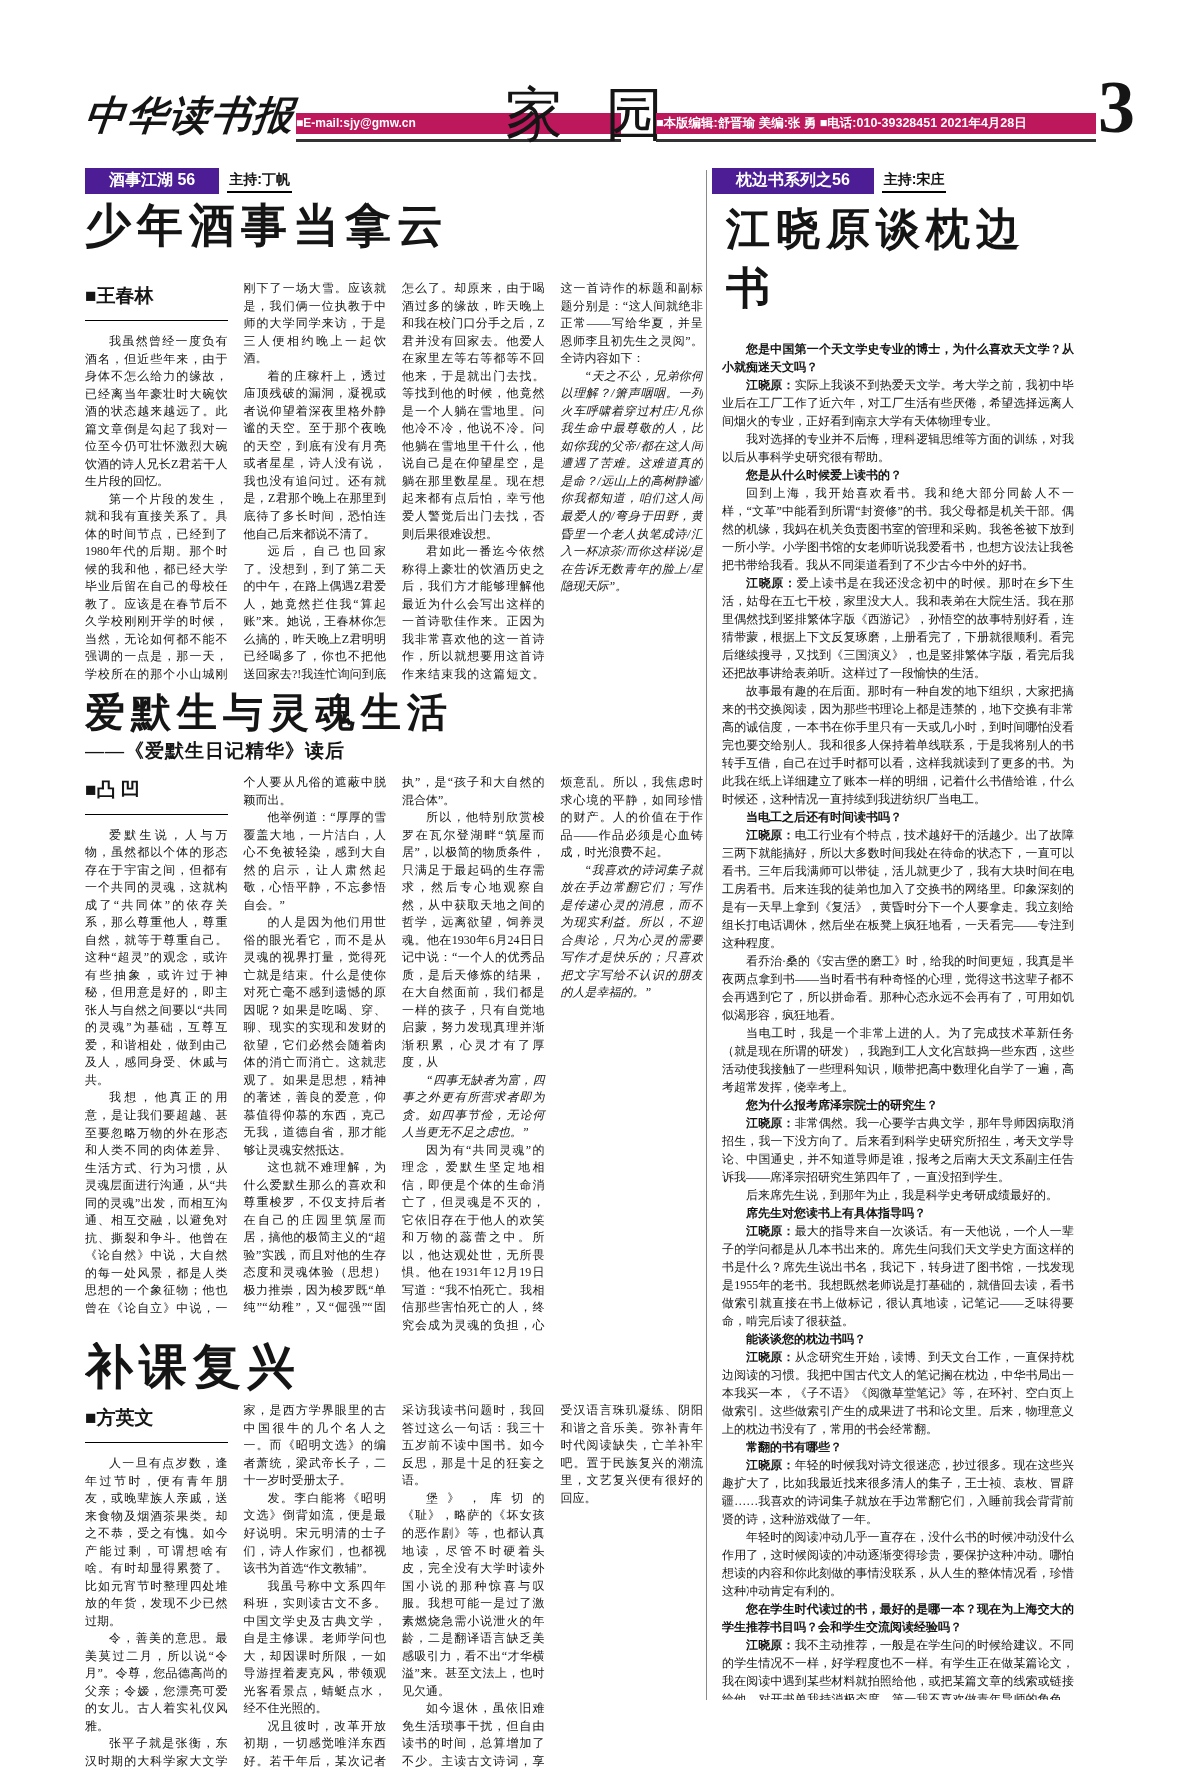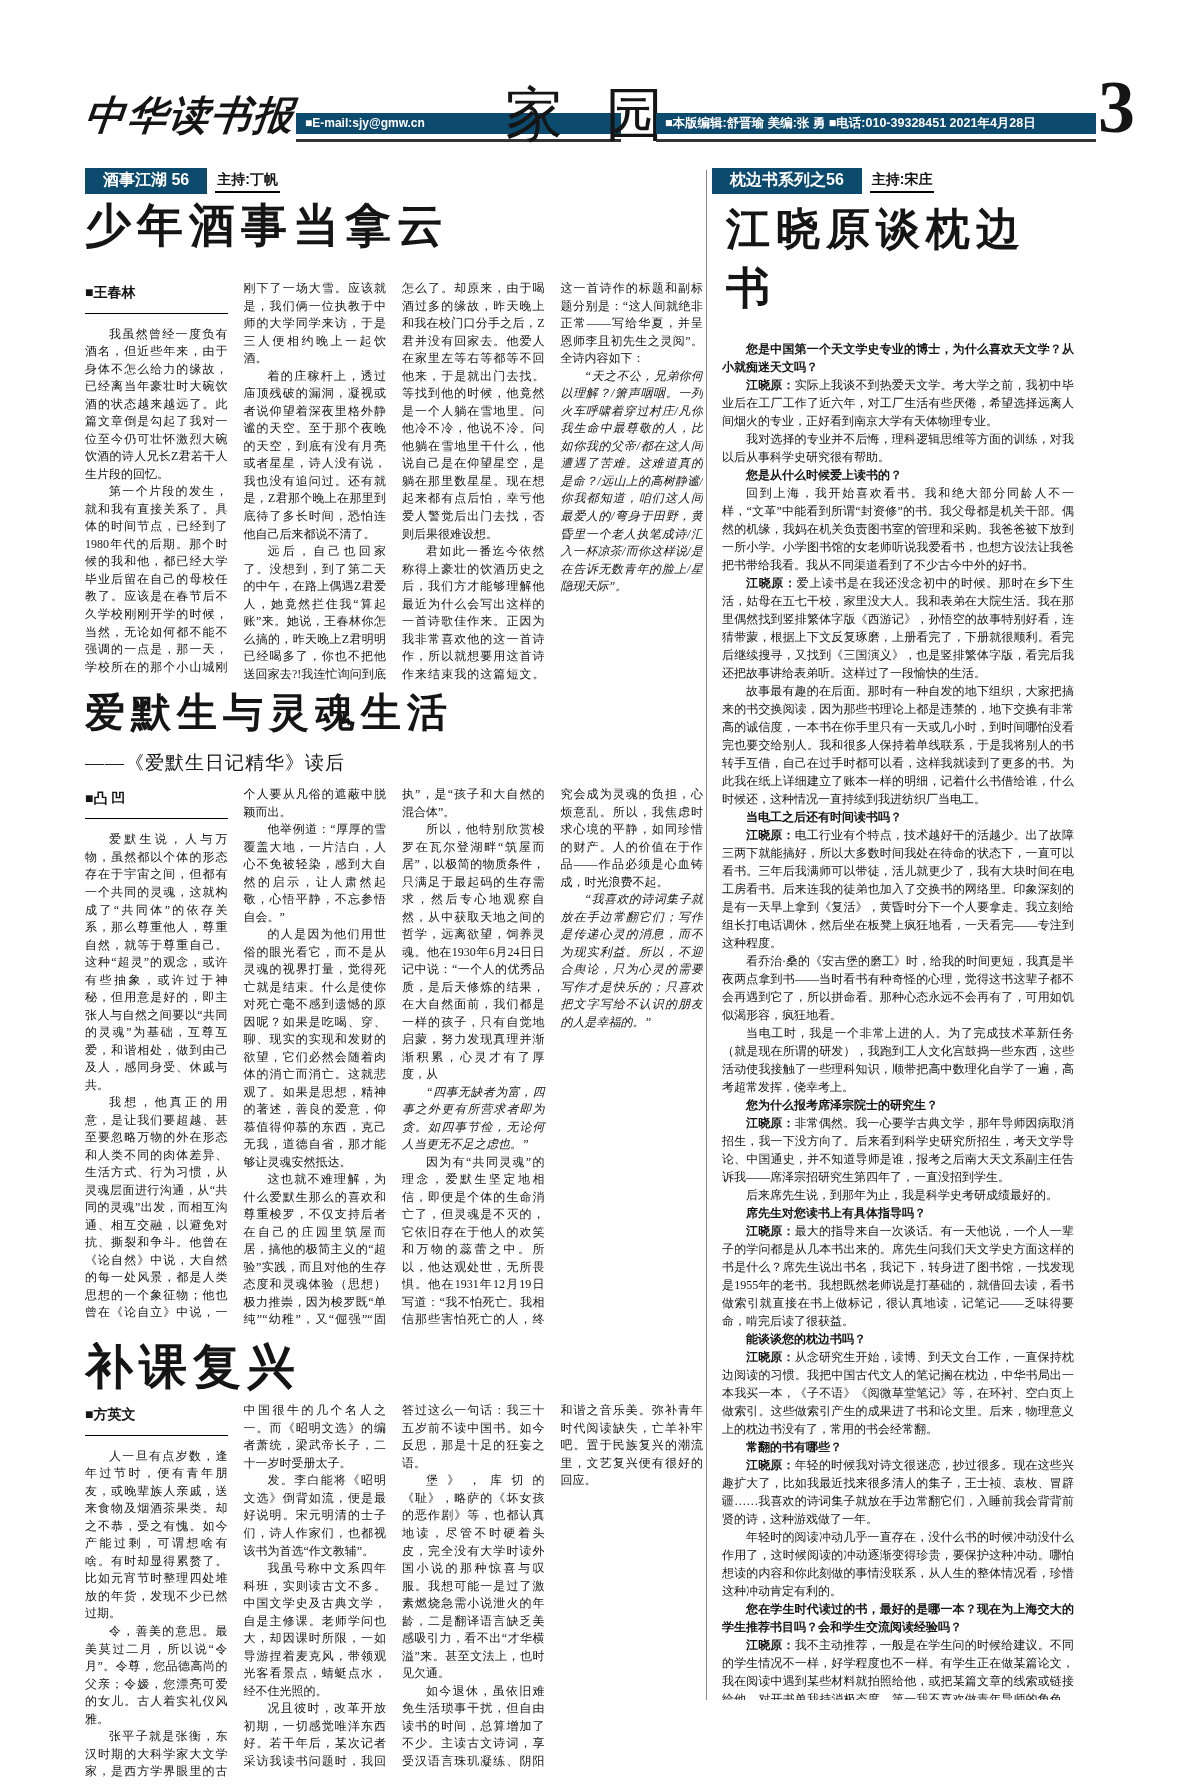--- a/index.html
+++ b/index.html
@@ -2,48 +2,48 @@
 <html><head>
 <meta charset="utf-8">
 <style>
   html,body{margin:0;padding:0;background:#e8e8e8;}
   .page{position:relative;width:1178px;height:1792px;background:#fff;color:#151515;
         font-family:"Liberation Serif","DejaVu Serif",serif;overflow:hidden;margin:0 auto;}
   
   .masthead{position:absolute;left:0;top:0;width:1178px;height:165px;}
   .logo{position:absolute;left:85px;top:88px;font-size:40px;font-weight:bold;font-style:italic;
         letter-spacing:2px;transform:skewX(-6deg);}
-  .gbar{position:absolute;height:21px;background:#0c4a6e;color:#fff;
+  .gbar{position:absolute;height:21px;background:#be185d;color:#fff;
         font-family:"Liberation Sans","DejaVu Sans",sans-serif;font-size:12px;font-weight:bold;
-        line-height:21px;padding-left:9px;box-sizing:border-box;white-space:nowrap;overflow:hidden;}
+        line-height:21px;padding-left:0;box-sizing:border-box;white-space:nowrap;overflow:hidden;}
   .gbar1{left:296px;top:113px;width:325px;}
   .gbar2{left:656px;top:113px;width:440px;font-size:12.5px;}
   .dbl{position:absolute;height:0;border-bottom:1px solid #333;border-top:2px solid #333;}
   .dbl1{left:296px;top:139px;width:325px;}
   .dbl2{left:656px;top:139px;width:440px;}
   .pagename{position:absolute;left:505px;top:76px;width:150px;font-size:58px;letter-spacing:14px;
         white-space:nowrap;}
   .pagenum{position:absolute;left:1098px;top:70px;font-size:74px;font-weight:bold;line-height:1;}
   
   .kicker{position:absolute;top:168px;height:26px;display:flex;align-items:flex-start;
         font-family:"Liberation Sans","DejaVu Sans",sans-serif;}
-  .kicker .box{background:#0c4a6e;color:#fff;font-weight:bold;font-size:16px;padding:2px 18px 3px;}
+  .kicker .box{background:#4c1d95;color:#fff;font-weight:bold;font-size:16px;padding:2px 24px 3px;}
   .kicker .host{font-weight:bold;font-size:14px;margin-left:8px;padding:3px 2px 2px;
         border-bottom:2px solid #000;}
   .kicker-left{left:85px;}
   .kicker-right{left:712px;}
   
   .vrule{position:absolute;left:706px;top:170px;width:1px;height:1530px;background:#8a8a8a;}
   
   .article{position:absolute;left:85px;width:618px;display:flex;flex-direction:column;overflow:hidden;}
   .a-title{font-weight:bold;letter-spacing:6px;line-height:1.05;}
-  .a-sub{font-weight:normal;font-size:19px;margin-top:16px;letter-spacing:1px;}
+  .a-sub{font-weight:bold;font-size:19px;margin-top:4px;letter-spacing:1px;}
   .cols{column-gap:16px;column-count:4;column-fill:auto;text-align:justify;
         font-size:12px;line-height:1.46;flex:1;overflow:hidden;margin-top:10px;}
-  .byline{font-weight:bold;font-size:14px;border-bottom:1.5px solid #000;
+  .byline{font-weight:bold;font-size:19px;border-bottom:1.5px solid #000;
         padding:2px 0 10px;margin-bottom:12px;
         font-family:"Liberation Sans","DejaVu Sans",sans-serif;}
   .para{margin:0;text-indent:2em;}
   .quote{font-style:italic;}
   
   .qa-sec{position:absolute;left:722px;top:200px;width:352px;height:1500px;overflow:hidden;}
   .qa-title{font-weight:bold;font-size:44px;letter-spacing:6px;margin:0 0 22px 4px;}
   .qa-body{text-align:justify;font-size:12px;line-height:1.5;}
   .qa-body p{margin:0;text-indent:2em;}
   .qa-body .q{font-weight:bold;font-family:"Liberation Sans","DejaVu Sans",sans-serif;font-size:12px;}

